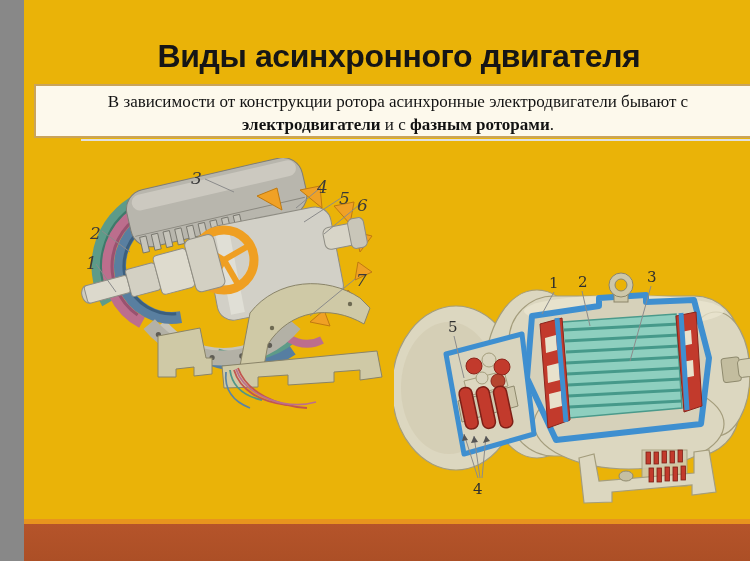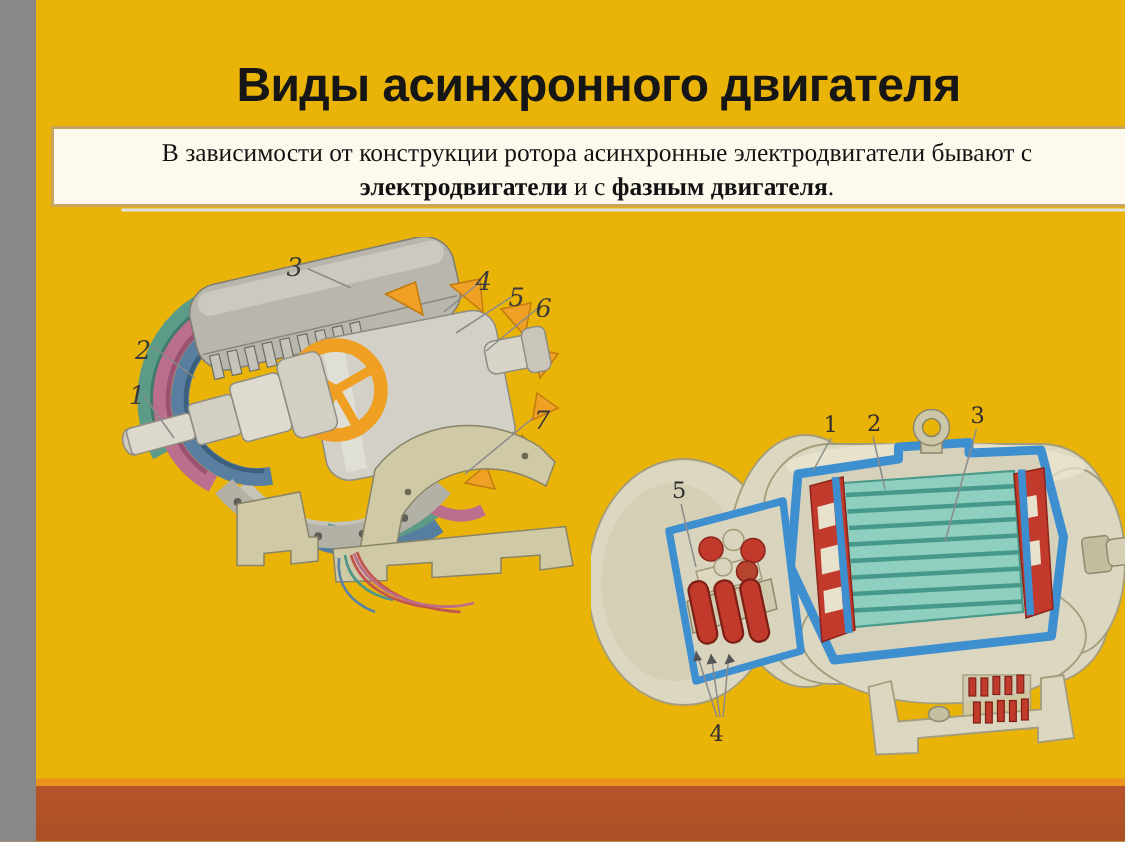--- a/index.html
+++ b/index.html
@@ -26,21 +26,21 @@
 </style>
 </head>
 <body>
 
 <div class="slide">
 
   <h1 class="title">Виды асинхронного двигателя</h1>
 
   <div class="info-box">
     <div>В зависимости от конструкции ротора асинхронные электродвигатели бывают с</div>
-    <div><span class="b">электродвигатели</span><span> и с </span><span class="b">фазным двигателя</span><span>.</span></div>
+    <div><span class="b">электродвигатели</span><span> и с </span><span class="b">фазным роторами</span><span>.</span></div>
   </div>
 
   <div class="divider"></div>
 
   <div class="figure fig-cage">
     <svg width="312" height="270" viewBox="0 0 312 270">
 
       <path d="M214,166 A80,80 0 0 1 89,166" fill="none" stroke="#c6c4b9" stroke-width="12"></path>
 
       <g>

